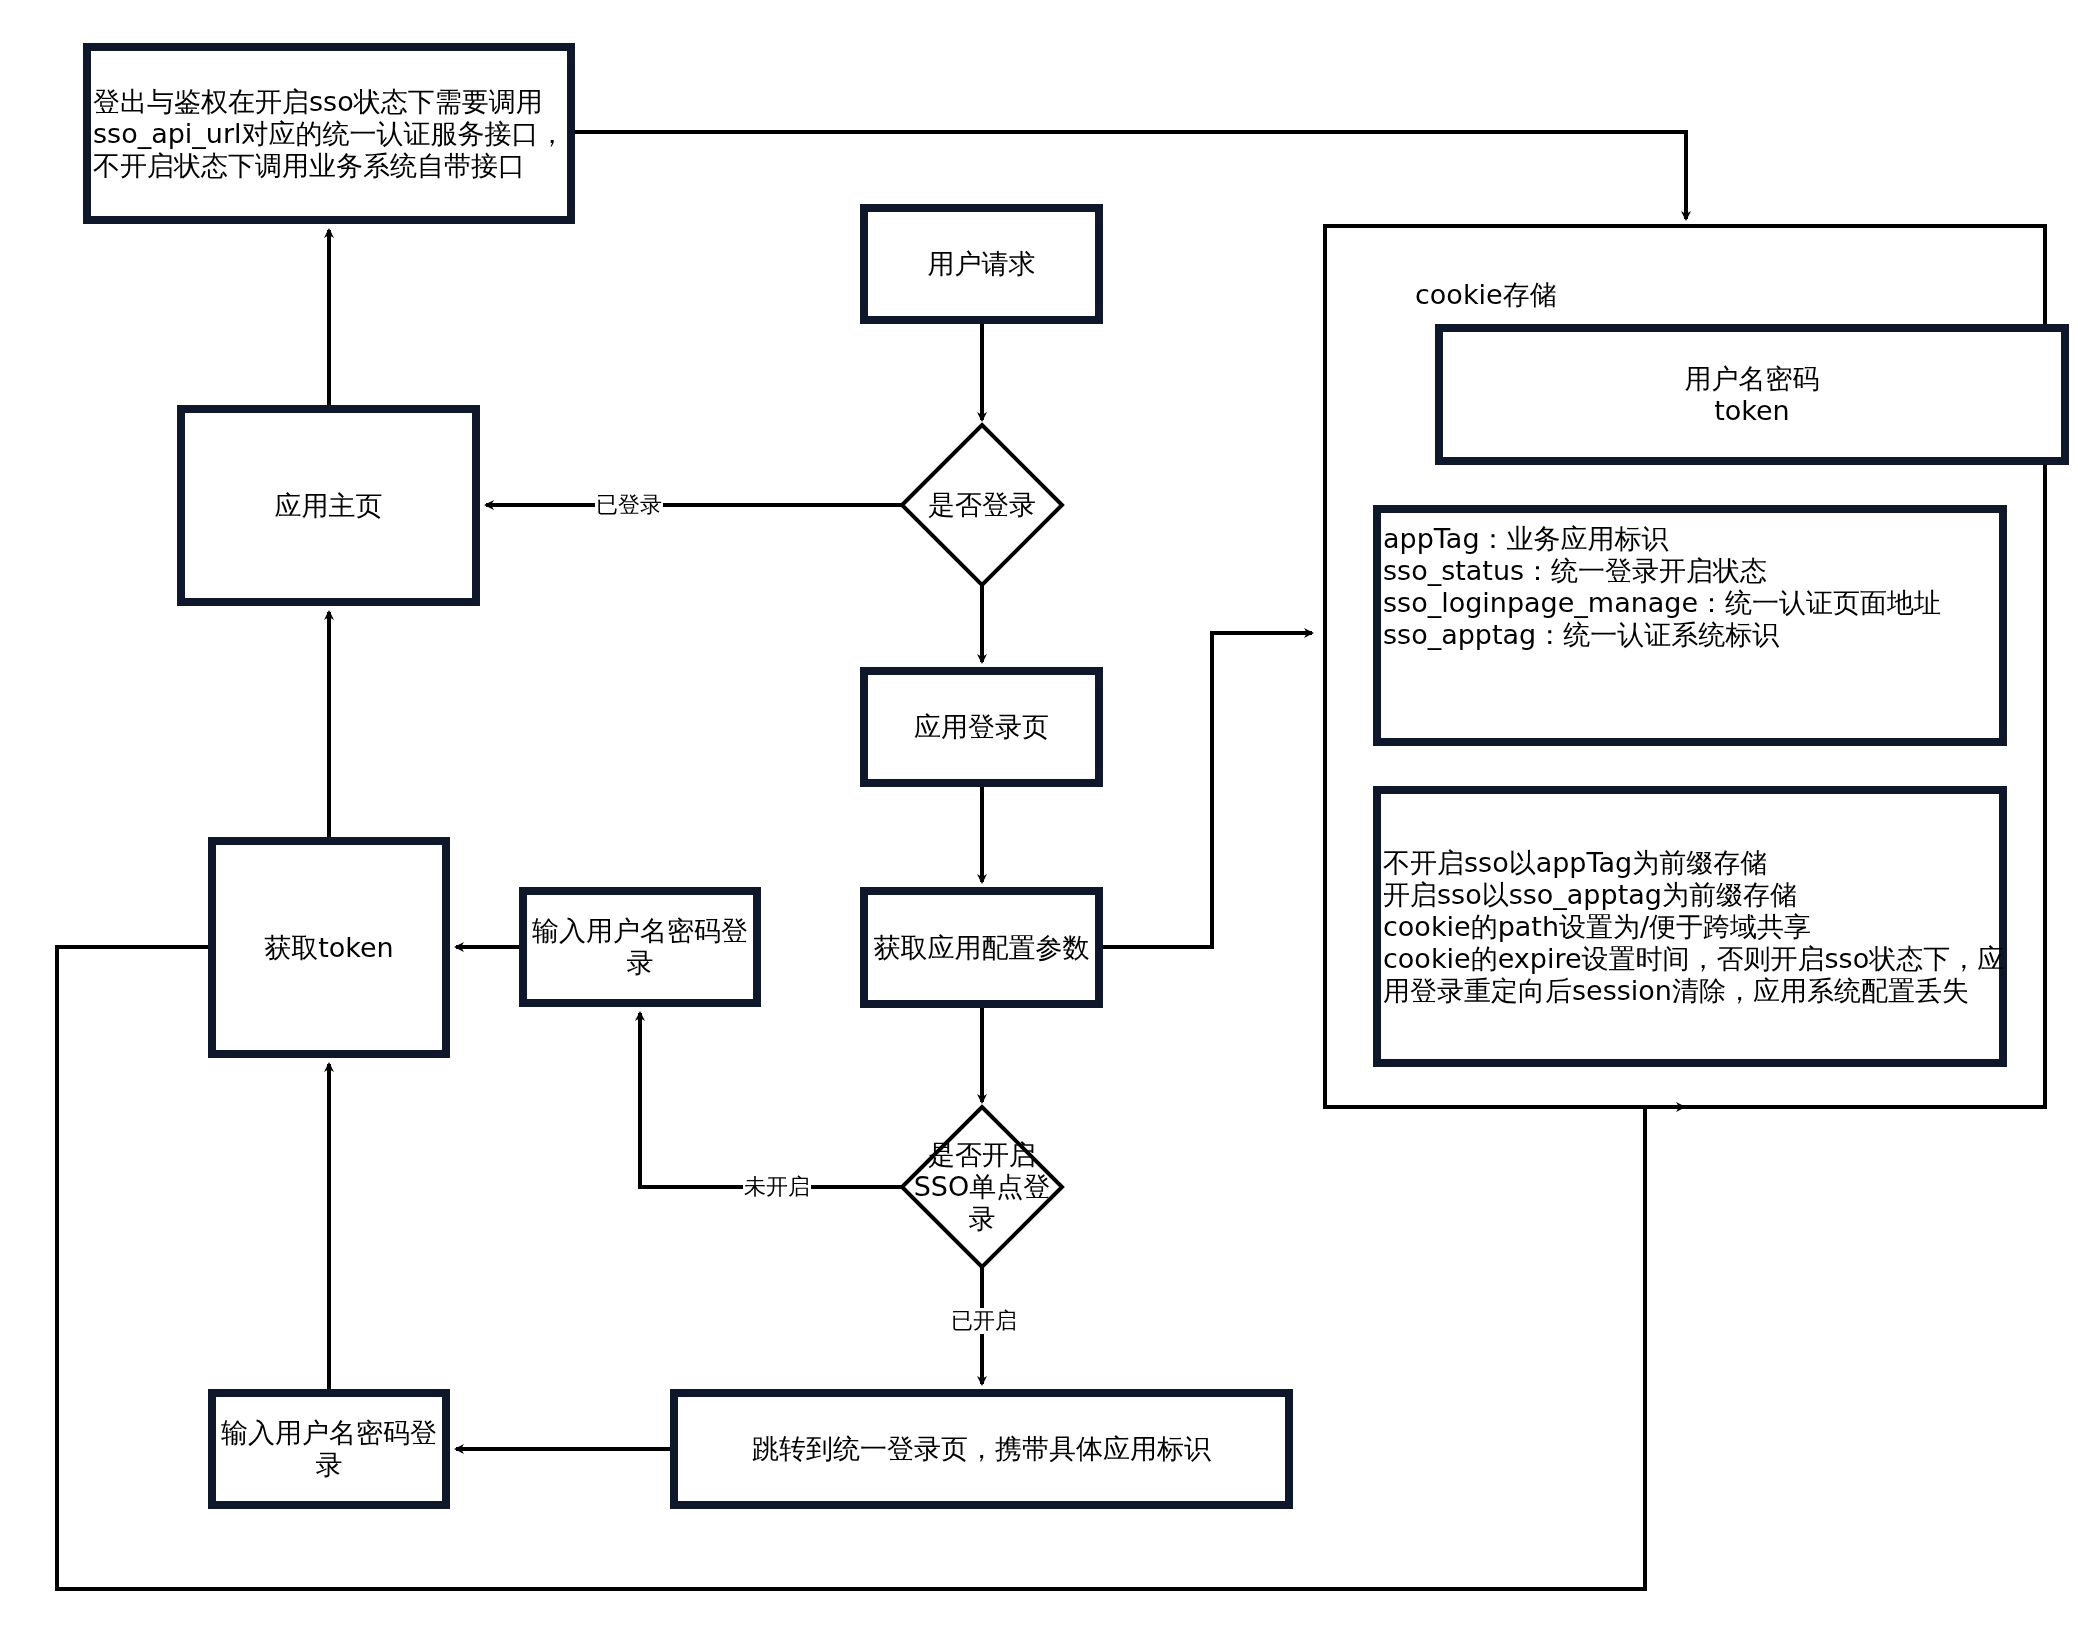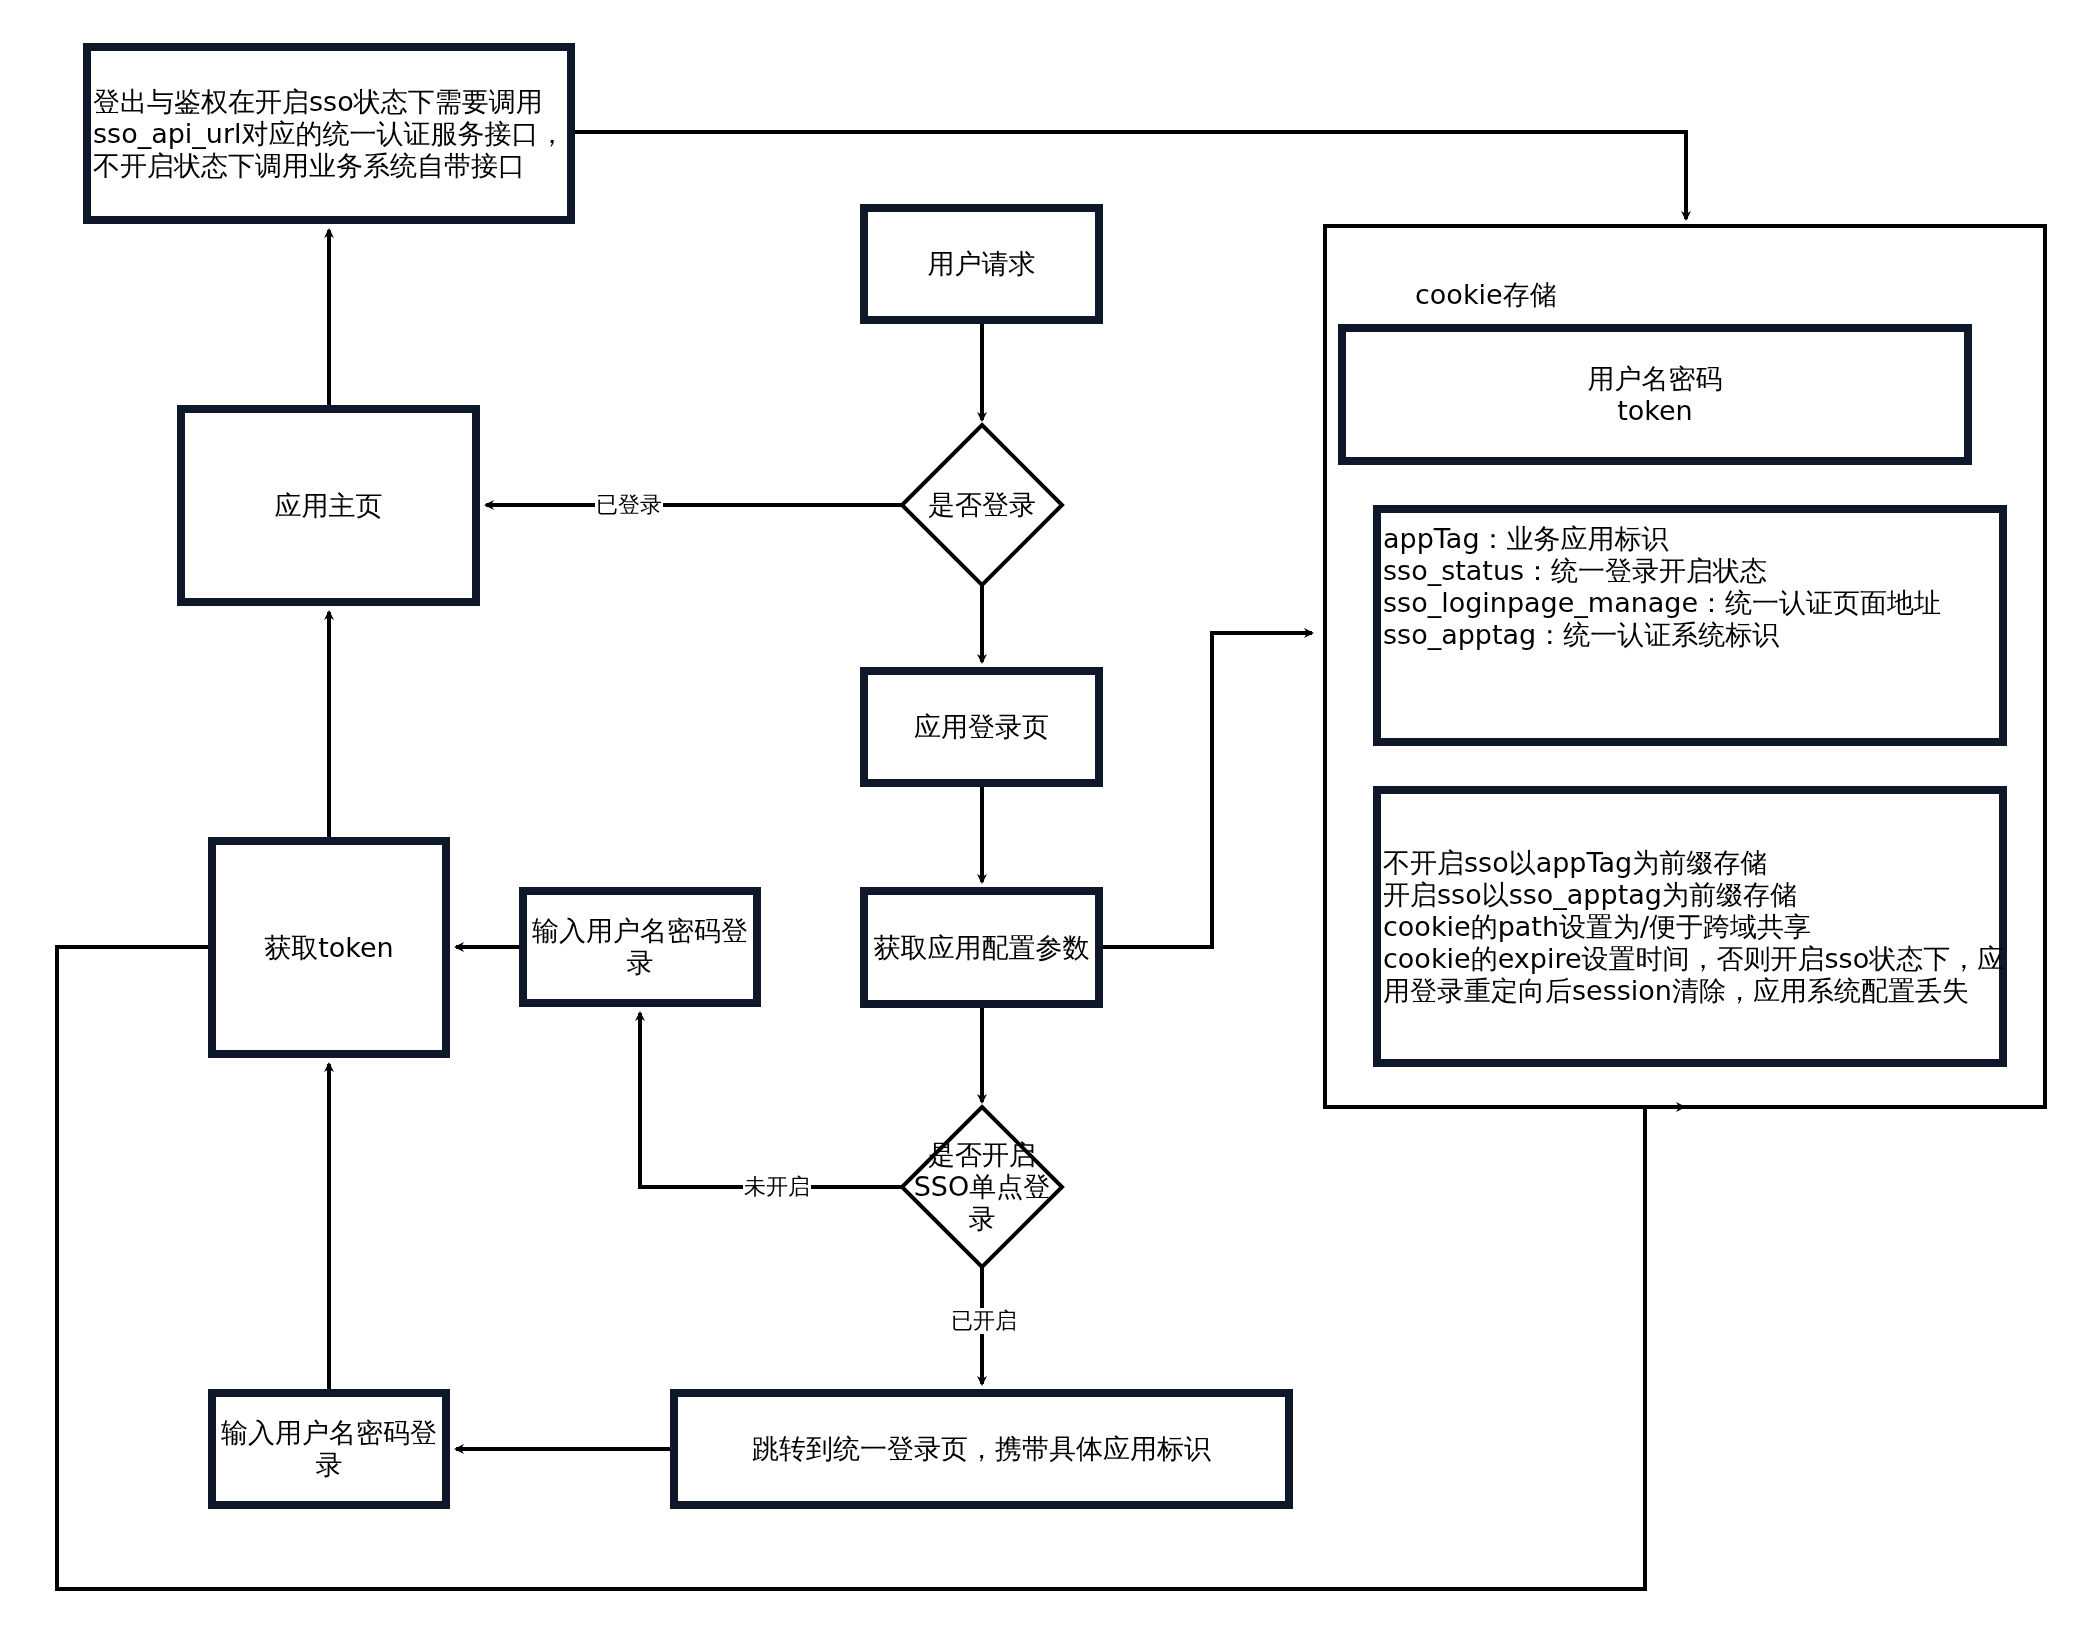--- a/index.html
+++ b/index.html
@@ -61,21 +61,21 @@
     <path d="M208,947 L57,947 L57,1589 L1645,1589 L1645,1107 L1684,1107" marker-end="url(#arrow)"></path>
 
     <polygon points="982,425 1062,505 982,585 902,505" fill="#fff"></polygon>
     <polygon points="982,1107 1062,1187 982,1267 902,1187" fill="#fff"></polygon>
   </g>
 </svg>
 
 <div class="outer" style="left:1323px; top:224px; width:724px; height:885px;"></div>
 <div class="container-title" style="left:1415px; top:269px;margin-top:10px;">cookie存储</div>
 
-<div class="node" style="left:1338px; top:324px; width:634px; height:141px;">
+<div class="node" style="left:1435px; top:324px; width:634px; height:141px;">
   <div class="lines">
     <span>用户名密码</span>
     <span>token</span>
   </div>
 </div>
 
 <div class="node left-text" style="left:1373px; top:505px; width:634px; height:241px; align-items:flex-start; padding-top:10px;">
   <div class="lines">
     <span>appTag：业务应用标识</span>
     <span>sso_status：统一登录开启状态</span>

